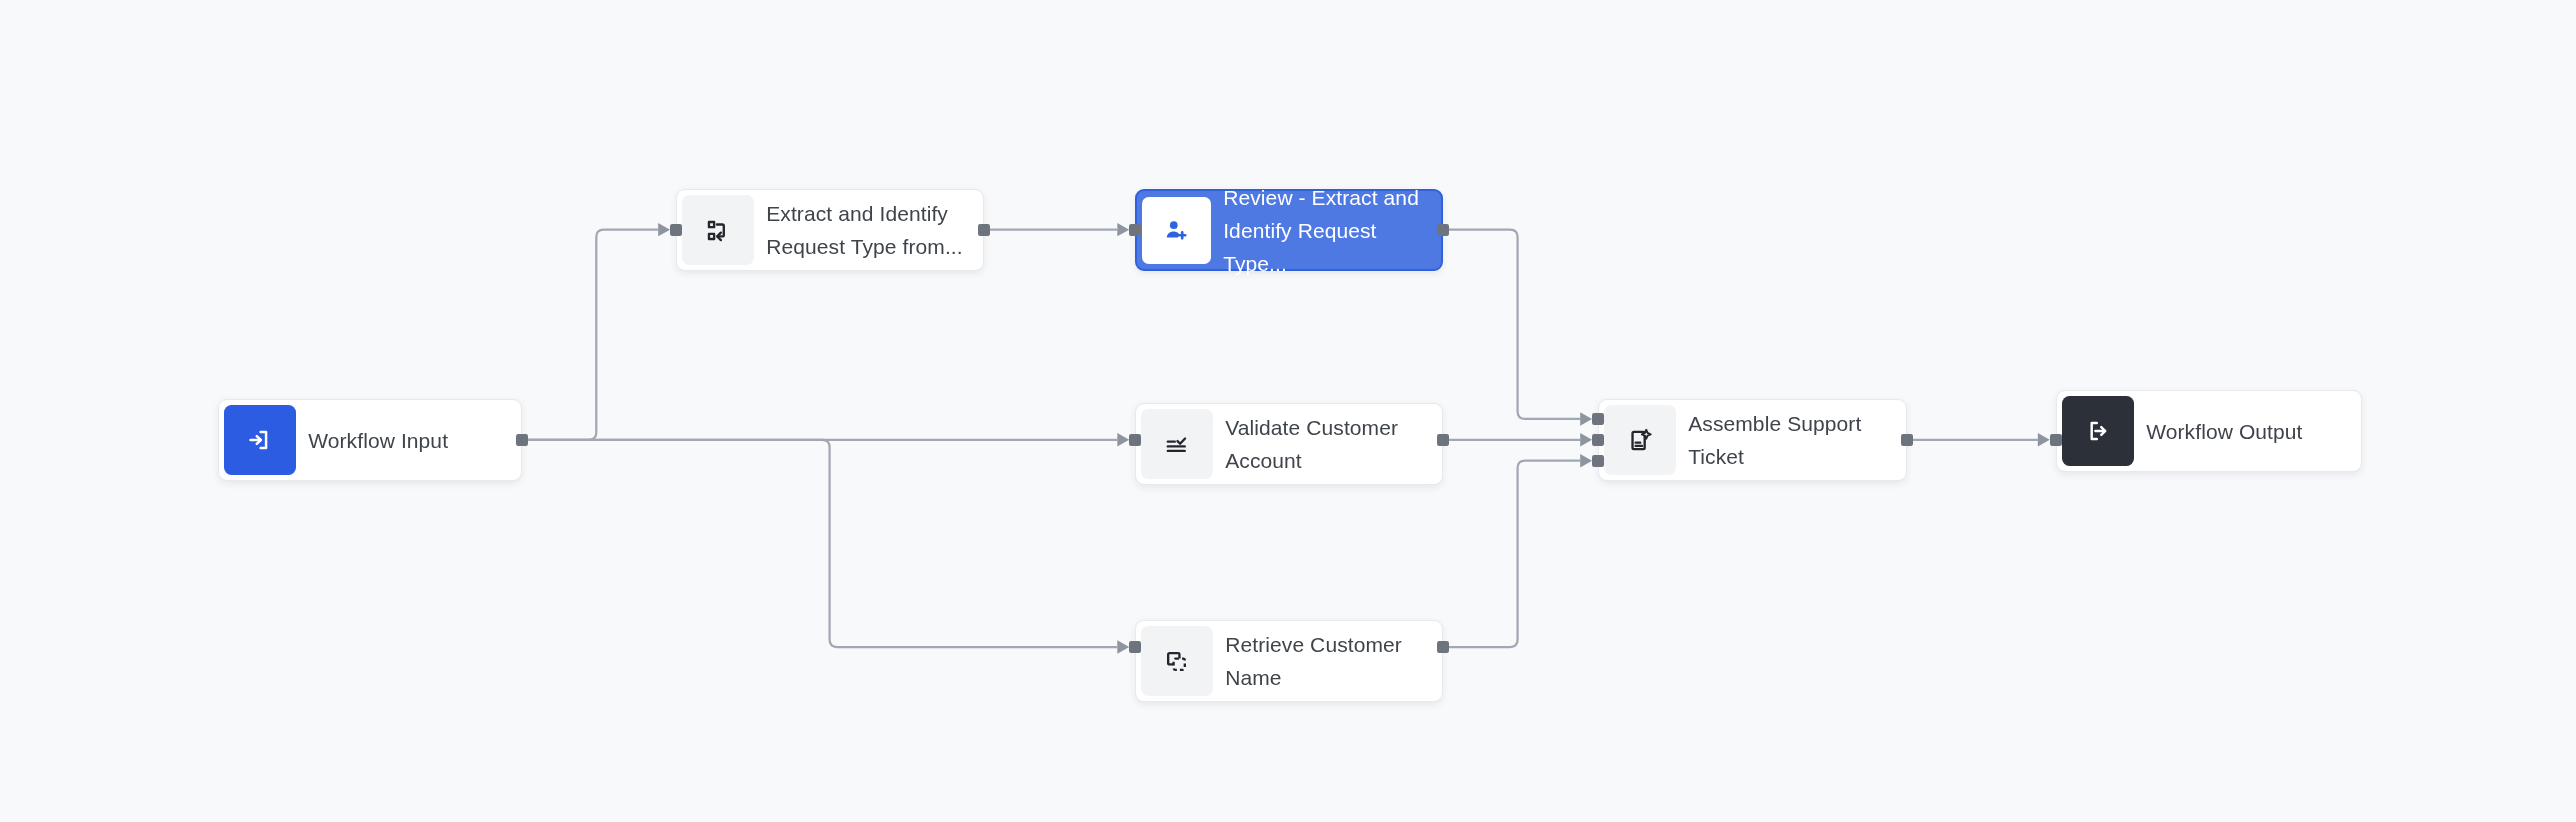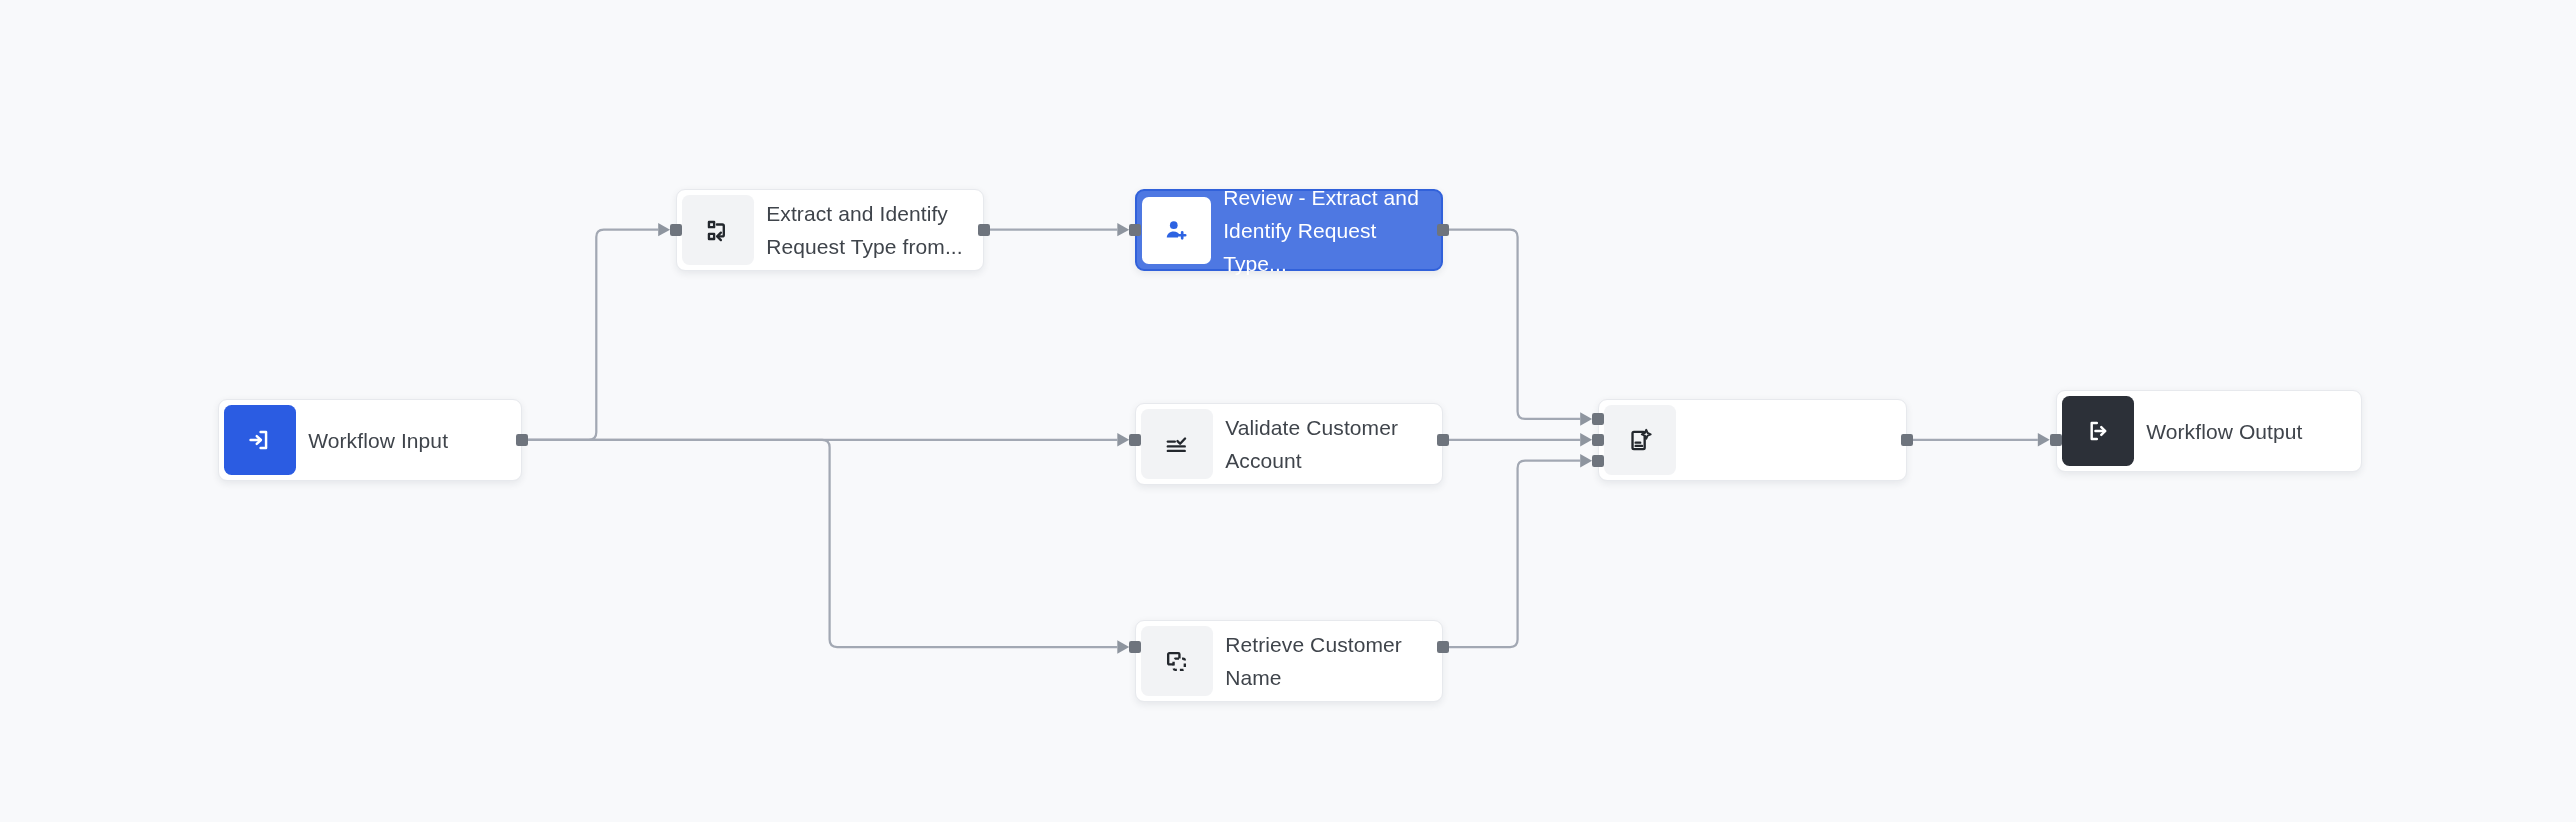--- a/index.html
+++ b/index.html
@@ -132,20 +132,22 @@
      <div class="iconbox">
        <span class="icon">
             <svg width="27" height="27" viewBox="0 0 24 24">
               <rect x="5.8" y="4.3" width="10.8" height="15.4" rx="1.2" stroke="currentColor" stroke-width="2.1" stroke-linecap="round" stroke-linejoin="round" fill="none"></rect>
               <path stroke="currentColor" stroke-width="2.1" stroke-linecap="round" stroke-linejoin="round" fill="none" d="M8.6 13.9h4"></path>
               <path stroke="currentColor" stroke-width="2.1" stroke-linecap="round" stroke-linejoin="round" fill="none" d="M8.6 16.8h5.6"></path>
               <path d="M18 2.6l1.2 2.7 2.7 1.2-2.7 1.2-1.2 2.7-1.2-2.7-2.7-1.2 2.7-1.2z" fill="var(--icon-box)" stroke="currentColor" stroke-width="1.8" stroke-linejoin="round"></path>
             </svg>
           </span>
      </div>
+     <div class="label">Assemble Support
+Ticket</div>
    </div>
       <div class="port" style="left:1592px;top:413px"></div>
       <div class="port" style="left:1592px;top:434px"></div>
       <div class="port" style="left:1592px;top:455px"></div>
       <div class="port" style="left:1901px;top:434px"></div>
       <div class="node output" style="left:2056px;top:390px;width:306px;height:82px">
      <div class="iconbox">
        <span class="icon">
             <svg width="28" height="28" viewBox="0 0 24 24">
               <path stroke="currentColor" stroke-width="2.1" stroke-linecap="round" stroke-linejoin="round" fill="none" d="M11 5.2H6.6V18.8H11"></path>

